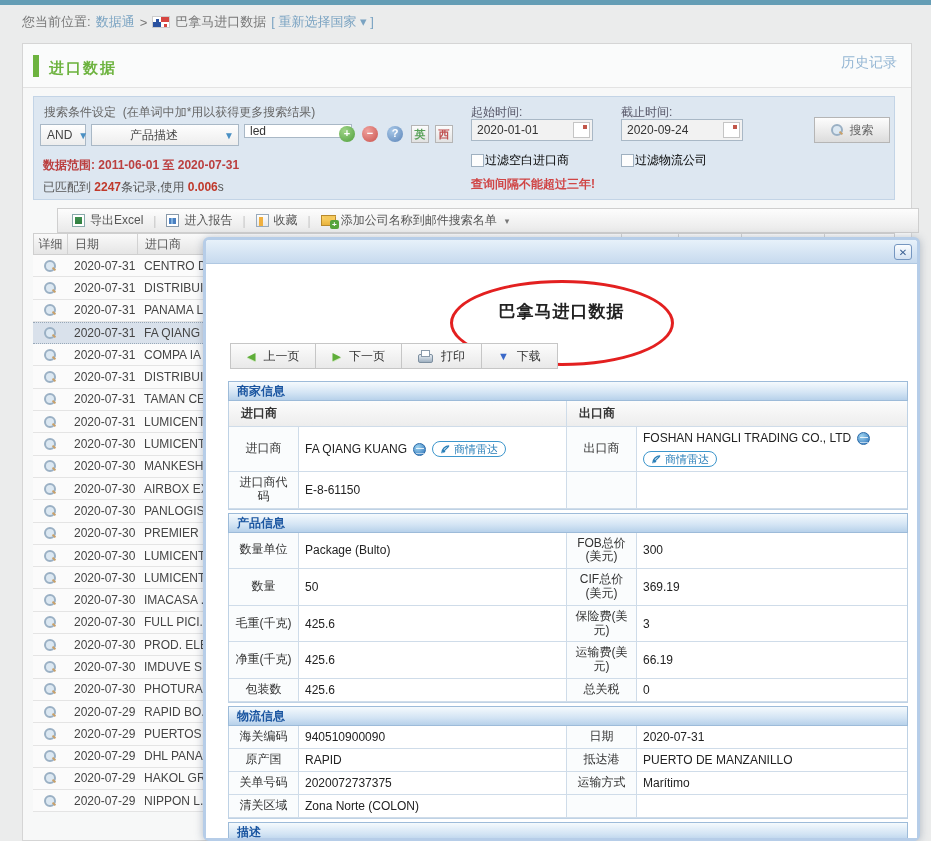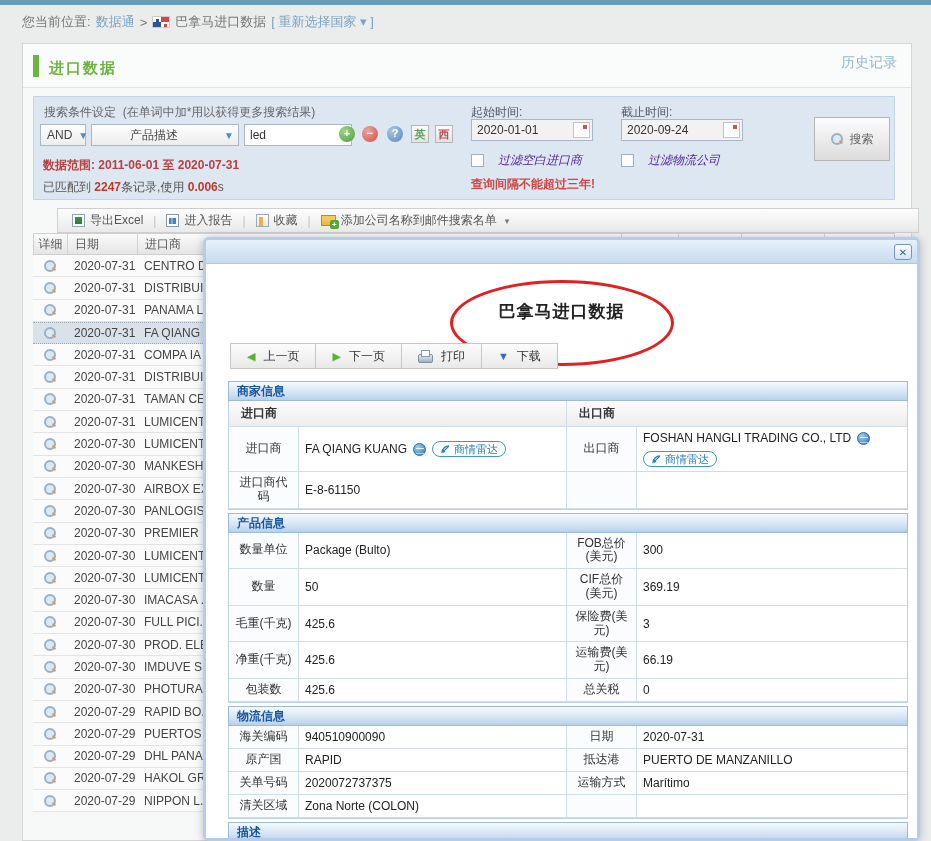--- a/index.html
+++ b/index.html
@@ -31,43 +31,43 @@
   .panel-title { position:absolute; left:26px; top:15px; color:#6db33f; font-size:15px; font-weight:bold; letter-spacing:2px; }
   .history-link { position:absolute; right:14px; top:10px; color:#95b7d4; font-size:14px; cursor:pointer; }
 
   
   .search-box { position:absolute; left:10px; top:52px; width:862px; height:104px; background:#dde7f1; border:1px solid #c3d4e6; }
   .sb-title { position:absolute; left:10px; top:7px; color:#666; }
   .sel { position:absolute; height:22px; background:linear-gradient(#fefefe,#ededed); border:1px solid #a9b8c6; display:flex; align-items:center; padding:0 4px 0 6px; color:#444; cursor:pointer; }
   .sel .caret { margin-left:auto; color:#4a90c4; font-size:10px; padding-left:6px; }
   .sel-and { left:6px; top:27px; width:46px; }
   .sel-field { left:57px; top:27px; width:148px;padding-left:38px; }
-  .kw-input { position:absolute; left:210px; top:27px; width:108px; height:22px; border:1px solid #a9b8c6; padding:0 5px; font-family:inherit; font-size:12px; color:#333; background:#fff; }
+  .kw-input { position:absolute; left:210px; top:27px; width:108px; height:14px; border:1px solid #a9b8c6; padding:0 5px; font-family:inherit; font-size:12px; color:#333; background:#fff; }
   .cbtn { position:absolute; top:29px; width:16px; height:16px; border-radius:50%; color:#fff; font-weight:bold; font-size:11px; text-align:center; line-height:15px; cursor:pointer; }
   .cbtn.add { left:305px; background:radial-gradient(circle at 35% 30%, #9fd487, #4f9e3c); }
   .cbtn.del { left:328px; background:radial-gradient(circle at 35% 30%, #f0a29e, #c9514b); }
   .cbtn.help{ left:353px; background:radial-gradient(circle at 35% 30%, #a8c8e8, #5b84b8); }
   .langbtn { position:absolute; top:28px; width:18px; height:18px; border:1px solid #b5b5b5; background:linear-gradient(#fcfcfc,#e2e2e2); text-align:center; line-height:17px; font-size:11px; font-weight:bold; cursor:pointer; }
   .lang-en { left:377px; color:#58a158; }
   .lang-es { left:401px; color:#c05050; }
   .range-line { position:absolute; left:9px; top:60px; color:#bb3f3f; font-weight:bold; }
   .match-line { position:absolute; left:9px; top:82px; color:#555; }
   .match-line b { color:#c0392b; }
   .dt-label { position:absolute; top:7px; color:#556; }
   .dt1 { left:437px; } .dt2 { left:587px; }
   .date-wrap { position:absolute; top:22px; width:122px; height:22px; border:1px solid #a9b8c6; background:#f2f2f2; display:flex; align-items:center; }
   .dw1 { left:437px; } .dw2 { left:587px; }
   .date-wrap .dval { flex:1; padding-left:5px; color:#333; }
   .cal-icon { width:17px; height:16px; margin-right:2px; background:#fff; border:1px solid #c5c5c5; position:relative; cursor:pointer; }
   .cal-icon::after { content:""; position:absolute; right:2px; top:2px; width:4px; height:4px; background:#c2574a; }
-  .chk-row { position:absolute; top:55px; display:flex; align-items:center; gap:14px; color:#4c1d95;font-style:italic; }
+  .chk-row { position:absolute; top:55px; display:flex; align-items:center; gap:1px; color:#000000; }
   .ck1 { left:437px; } .ck2 { left:587px; }
   .checkbox { width:13px; height:13px; border:1px solid #9fb0c0; background:#fdfdfd; cursor:pointer; }
   .warn-line { position:absolute; left:437px; top:79px; color:#d04545; font-weight:bold; }
-  .search-btn { position:absolute; left:780px; top:20px; width:76px; height:44px; border:1px solid #b5b5b5; background:linear-gradient(#fdfdfd,#dcdcdc); display:flex; align-items:center; justify-content:center; gap:7px; color:#666; cursor:pointer; }
+  .search-btn { position:absolute; left:780px; top:20px; width:76px; height:26px; border:1px solid #b5b5b5; background:linear-gradient(#fdfdfd,#dcdcdc); display:flex; align-items:center; justify-content:center; gap:7px; color:#666; cursor:pointer; }
 
   
   .mag { display:inline-block; width:12px; height:12px; position:relative; }
   .mag::before { content:""; position:absolute; left:0; top:0; width:8px; height:8px; border:2px solid #9ab0c4; border-radius:50%; background:#dce8f2; }
   .mag::after { content:""; position:absolute; left:8px; top:8px; width:4px; height:2px; background:#c9a069; transform:rotate(45deg); }
 
   
   .toolbar { position:absolute; left:10px; top:164px; width:862px; height:25px; background:linear-gradient(#fdfdfd,#e9e9e9); border:1px solid #cfcfcf; display:flex; align-items:center; padding-left:8px; color:#555;margin-left:24px; }
   .tb-item { display:flex; align-items:center; gap:5px; cursor:pointer; padding:0 6px; }
   .tb-sep { color:#c5c5c5; padding:0 4px; }

